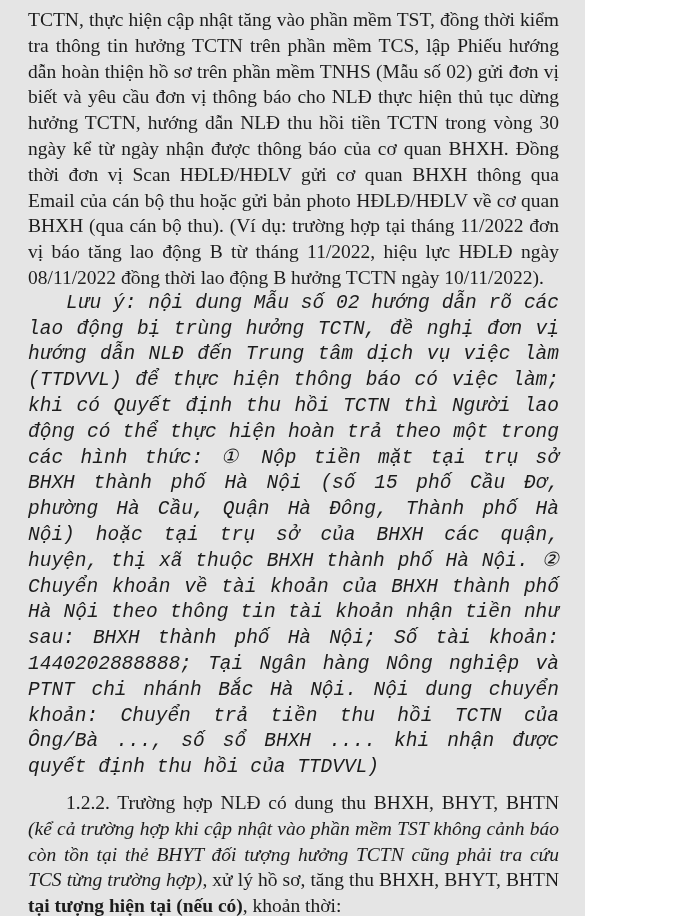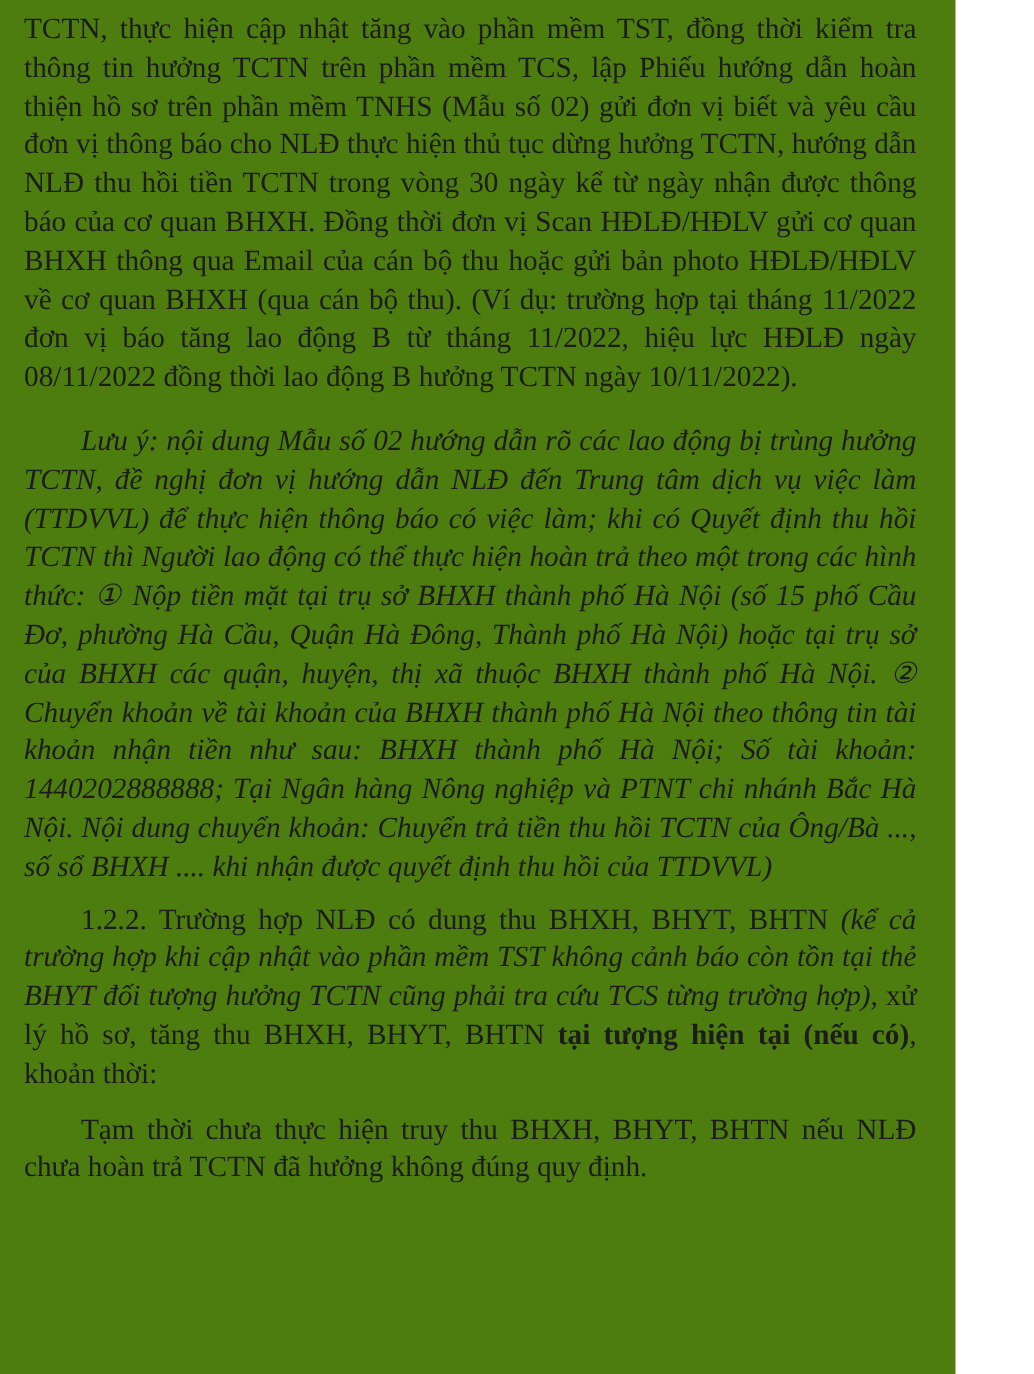--- a/index.html
+++ b/index.html
@@ -7,36 +7,36 @@
     padding: 0;
     background: #ffffff;
   }
   body {
     width: 689px;
     height: 916px;
     overflow: hidden;
   }
   .page {
     box-sizing: border-box;
-    width: 637px;
+    width: 585px;
     height: 916px;
-    padding: 7px 26px 0 16px;
-    background: #4d7c0f;
+    padding: 7px 26px 0 28px;
+    background: #e5e5e5;
     font-family: "Liberation Serif", "DejaVu Serif", serif;
     font-size: 19.5px;
     line-height: 25.8px;
     color: #1c1c1c;
     text-align: justify;
   }
   p {
     margin: 0;
     padding: 0;
   }
   p.indent { text-indent: 38px; }
-  .gap-sm { margin-top: 17px; }
+  .gap-sm { margin-top: 0; font-family: Liberation Mono, monospace; }
   .gap-md { margin-top: 9px; }
   .gap-lg { margin-top: 11px; }
   .italic { font-style: italic; }
   .bold   { font-weight: bold; }
 </style>
 </head>
 <body>
 
 <div class="page">
 

